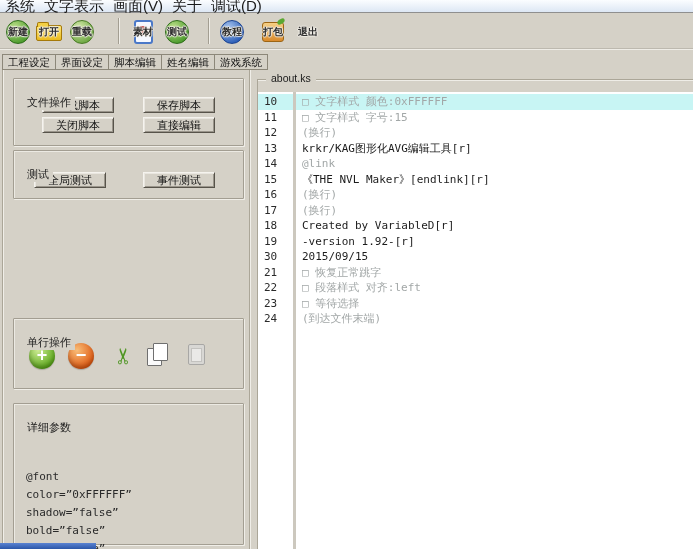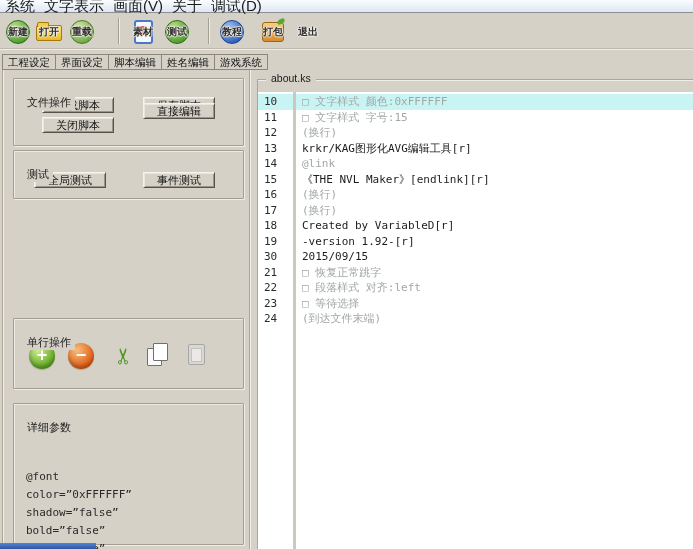--- a/index.html
+++ b/index.html
@@ -192,21 +192,21 @@
   </div>
 
 <div class="vline" style="left:2px;top:70px;height:479px;"></div>
 <div class="vline" style="left:249px;top:70px;height:479px;"></div>
 
 <div class="groupbox" style="left:13px;top:78px;width:229px;height:66px;">
   <span class="gb-label">文件操作</span>
   <button class="btn95" style="left:28px;top:18px;">重载脚本</button>
   <button class="btn95" style="left:129px;top:18px;">保存脚本</button>
   <button class="btn95" style="left:28px;top:38px;">关闭脚本</button>
-  <button class="btn95" style="left:129px;top:24px;font-family:Liberation Serif, serif;">直接编辑</button>
+  <button class="btn95" style="left:129px;top:38px;font-family:Liberation Serif, serif;">直接编辑</button>
 </div>
 
 <div class="groupbox" style="left:13px;top:150px;width:229px;height:47px;">
   <span class="gb-label">测试</span>
   <button class="btn95" style="left:20px;top:21px;">全局测试</button>
   <button class="btn95" style="left:129px;top:21px;">事件测试</button>
 </div>
 
 <div class="groupbox" style="left:13px;top:318px;width:229px;height:69px;">
   <span class="gb-label">单行操作</span>

